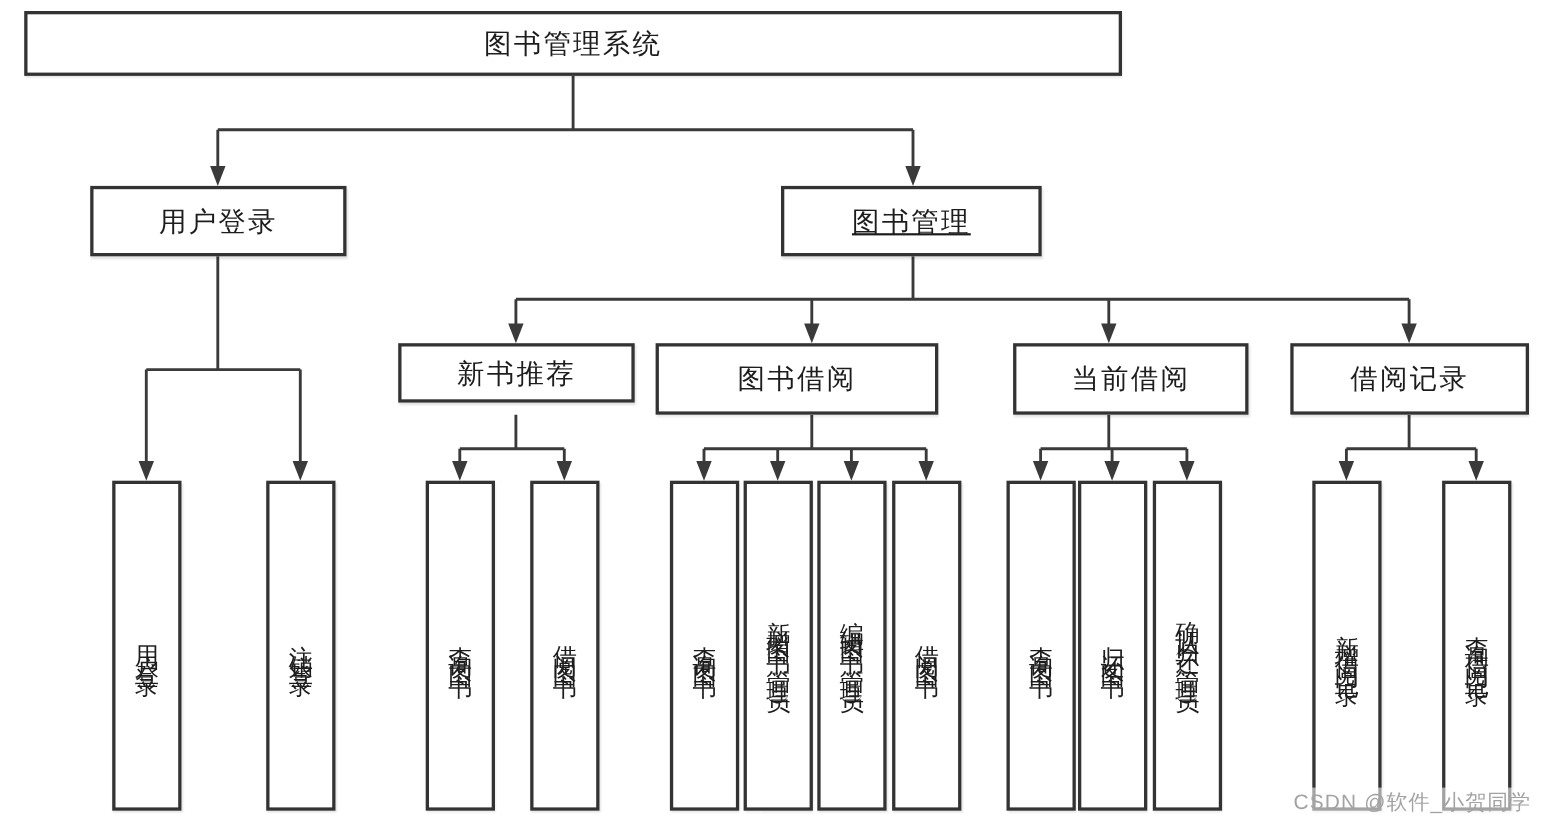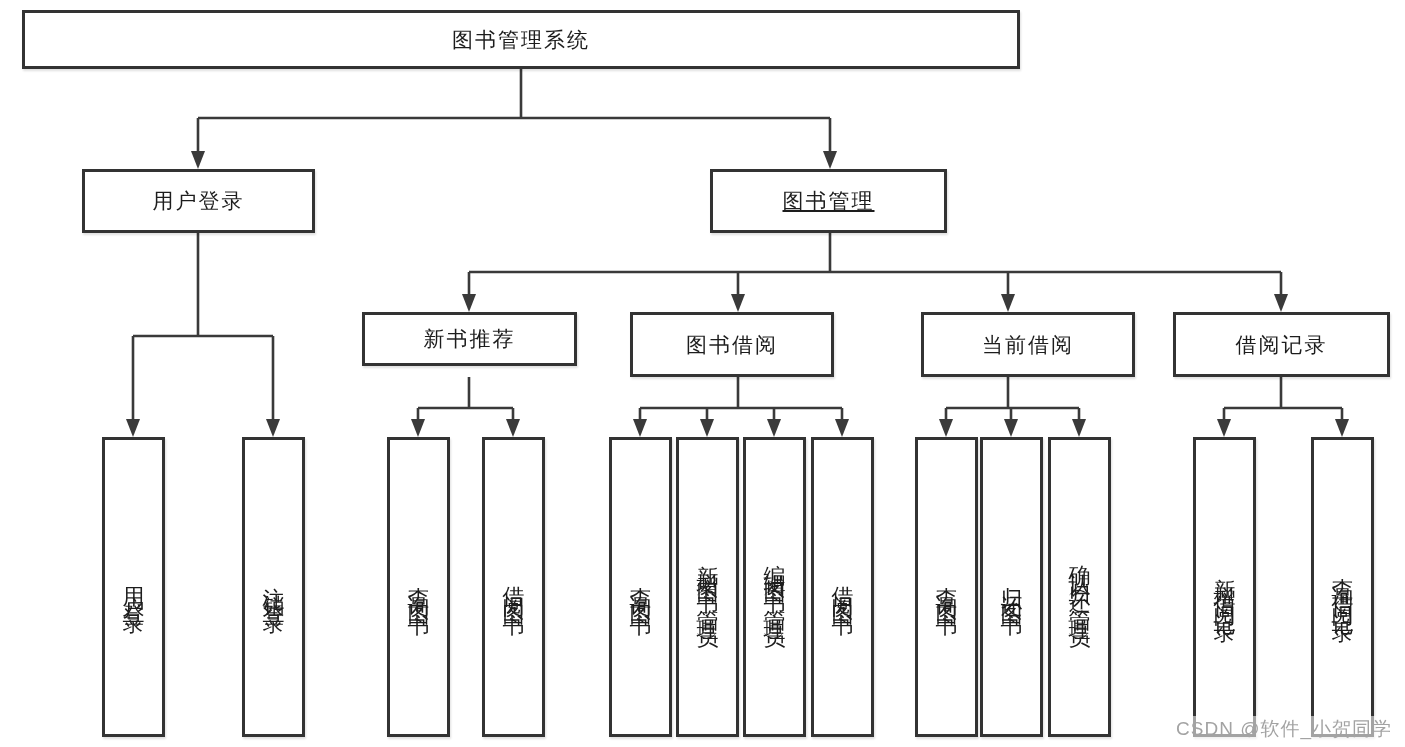--- a/index.html
+++ b/index.html
@@ -23,21 +23,21 @@
   .wires polygon{fill:var(--line);stroke:none;}
   .box{
     position:absolute;
     background:var(--box-background);
     border:3px solid var(--box-border);
     display:flex;align-items:center;justify-content:center;
     z-index:2;
     box-shadow:1px 2px 2px rgba(0,0,0,0.12);
   }
   .box .lbl{
-    font-size:21px;
+    font-size:25px;
     letter-spacing:2px;
     color:var(--text);
     white-space:nowrap;
   }
   .leaf .lbl{
     writing-mode:vertical-rl;
     text-orientation:mixed;
     font-size:22px;
     letter-spacing:9px;
     line-height:1;
@@ -99,21 +99,21 @@
   <div class="box" style="left:82px;top:169px;width:233px;height:64px;">
     <span class="lbl">用户登录</span>
   </div>
   <div class="box" style="left:710px;top:169px;width:237px;height:64px;text-decoration:underline;">
     <span class="lbl">图书管理</span>
   </div>
 
   <div class="box" style="left:362px;top:312px;width:215px;height:54px;justify-content:center;">
     <span class="lbl">新书推荐</span>
   </div>
-  <div class="box" style="left:630px;top:312px;width:204px;height:65px;">
+  <div class="box" style="left:596px;top:312px;width:257px;height:65px;">
     <span class="lbl">图书借阅</span>
   </div>
   <div class="box" style="left:902px;top:312px;width:214px;height:65px;margin-left:19px;">
     <span class="lbl">当前借阅</span>
   </div>
   <div class="box" style="left:1173px;top:312px;width:217px;height:65px;">
     <span class="lbl">借阅记录</span>
   </div>
 
   <div class="box leaf" style="left:102px;top:437px;width:63px;height:300px;">

